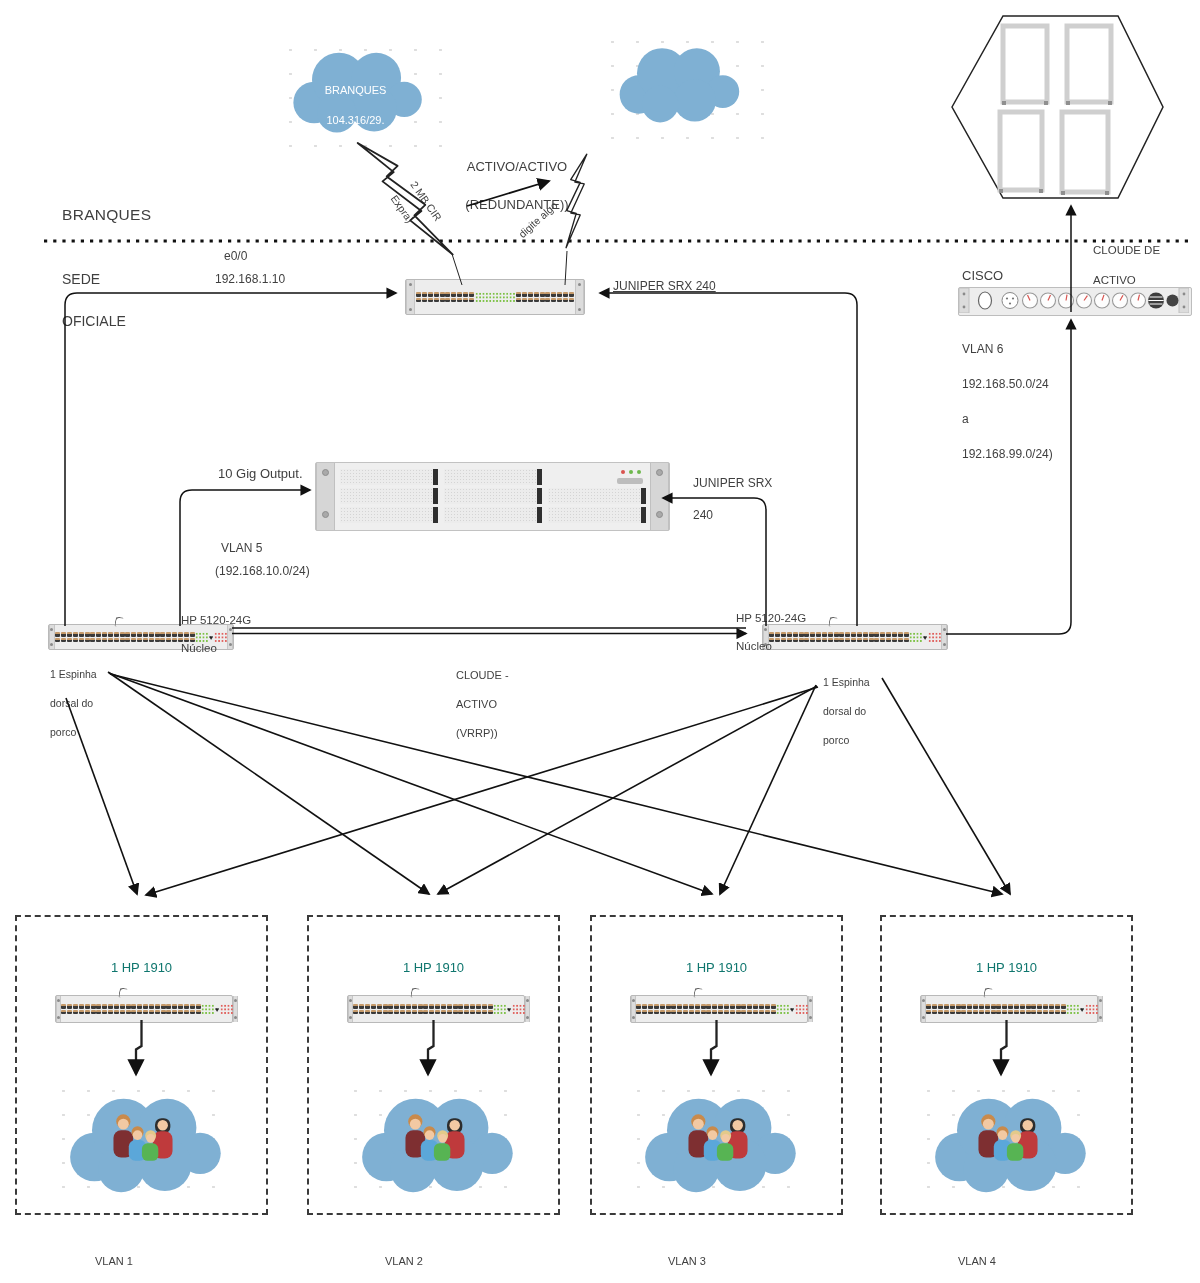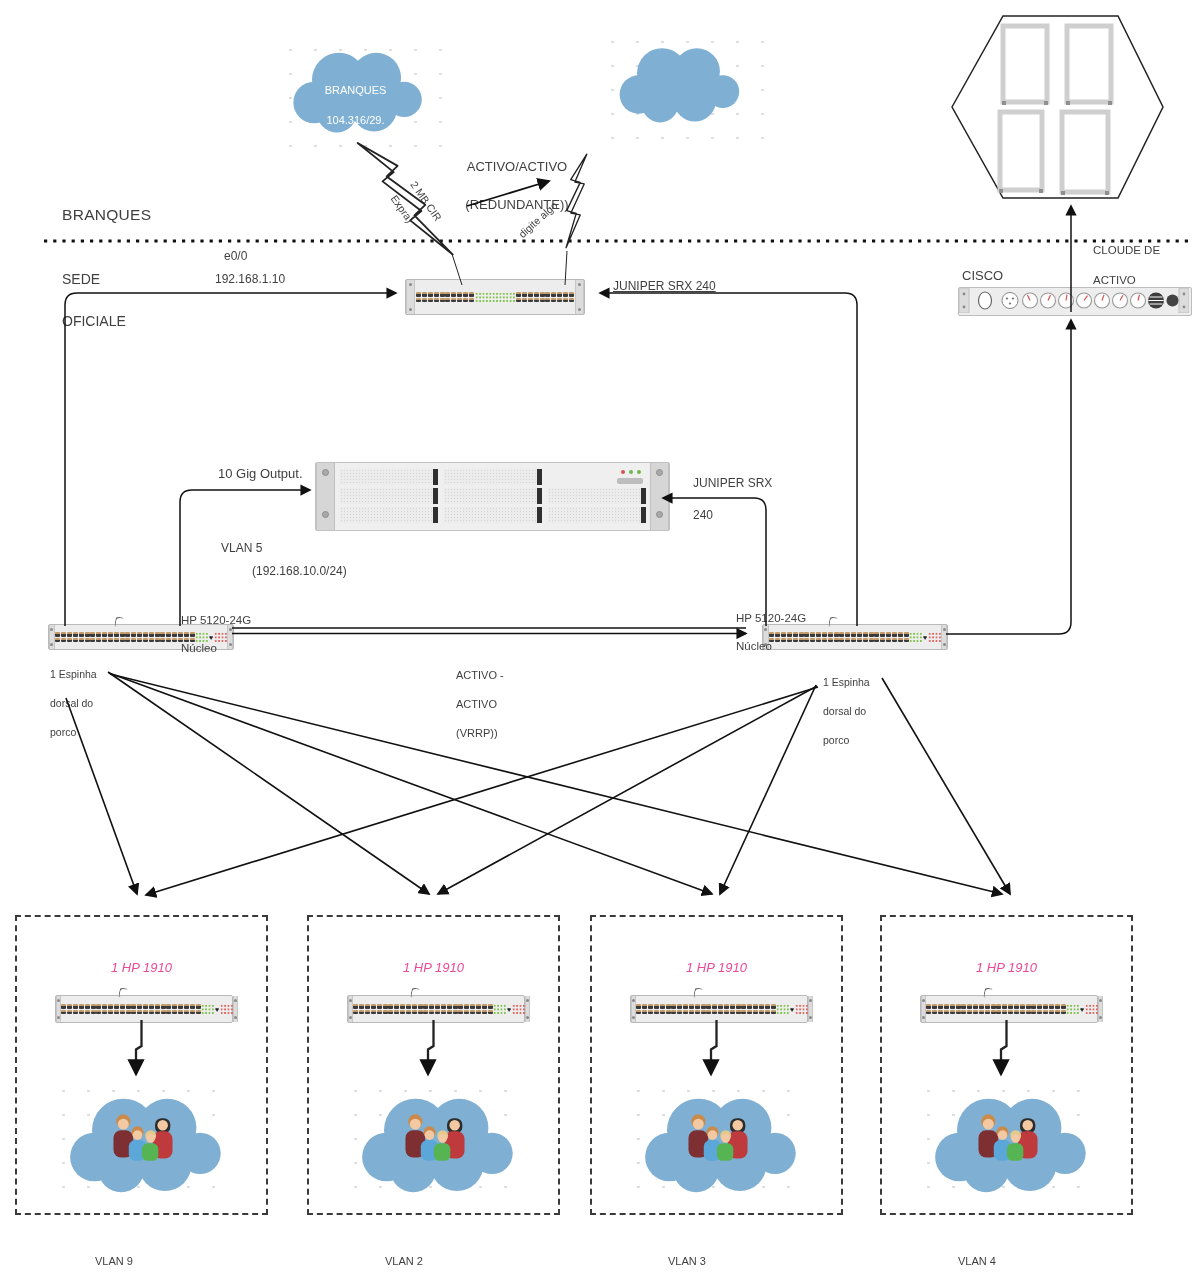--- a/index.html
+++ b/index.html
@@ -26,21 +26,21 @@
   .srv-ear i{position:absolute;left:5px;width:7px;height:7px;border-radius:50%;background:#a9a9a9;border:1px solid #8d8d8d;box-sizing:border-box;}
   .mesh{position:absolute;height:16px;background-color:#ececec;background-image:radial-gradient(circle,#d4d4d4 .8px,transparent 1px);background-size:3px 3px;}
   .mesh::after{content:'';position:absolute;right:0;top:0;bottom:0;width:5px;background:#2f2f2f;}
   .srv-led{position:absolute;display:flex;gap:4px;}
   .srv-led i{width:4px;height:4px;border-radius:50%;}
   .srv-btn{position:absolute;width:26px;height:6px;border-radius:2px;background:#bdbdbd;}
   
   .router{position:absolute;left:958px;top:287px;width:232px;height:27px;background:#ededed;border:1px solid #bdbdbd;border-radius:2px;z-index:10;}
   
   .vbox{position:absolute;top:915px;width:253px;height:300px;border:2px dashed #3a3a3a;box-sizing:border-box;z-index:5;}
-  .box-title{position:absolute;top:43px;left:0;right:0;text-align:center;font-size:13px;color:#ec4899;font-style:italic;}
+  .box-title{position:absolute;top:43px;left:0;right:0;text-align:center;font-size:13px;color:#0f766e;}
   .overlay{position:absolute;left:0;top:0;z-index:50;pointer-events:none;}
   .cloud-txt{position:absolute;color:#fff;text-align:center;font-size:11px;line-height:15px;z-index:12;white-space:pre-line;}
   .csvg{position:absolute;z-index:11;}
 </style>
 </head>
 <body>
 
 <div id="stage">
 
   <svg width="0" height="0" style="position:absolute">
@@ -227,20 +227,26 @@
           <line x1="189.3" y1="12.5" x2="204.7" y2="12.5"></line>
         <line x1="190.5" y1="16" x2="203.5" y2="16"></line>
       </g>
       <circle cx="213.5" cy="12.5" r="6" fill="#434343"></circle>
     </svg>
   </div>
   <div class="lbl" style="left:962px;top:250px;font-size:13px;line-height:17px;">
     <span>CISCO</span><br>
     <span>ROUTER</span>
   </div>
+  <div class="lbl" style="left:962px;top:323px;font-size:12px;line-height:17.5px;">
+    <span>VLAN 6</span><br>
+    <span>192.168.50.0/24</span><br>
+    <span>a</span><br>
+    <span>192.168.99.0/24)</span>
+  </div>
 
   <div class="server">
     <div class="srv-ear" style="left:0;">
         <i style="top:6px;"></i>
         <i style="top:48px;"></i>
       </div>
     <div class="srv-ear" style="right:0;">
         <i style="top:6px;"></i>
         <i style="top:48px;"></i>
       </div>
@@ -254,21 +260,21 @@
     <div class="mesh" style="left:232px;top:44px;width:98px;"></div>
     <div class="srv-led" style="right:28px;top:7px;">
       <i style="background:#d9534f;"></i>
         <i style="background:#6db74c;"></i>
         <i style="background:#6db74c;"></i>
     </div>
     <div class="srv-btn" style="right:26px;top:15px;"></div>
   </div>
   <div class="lbl" style="left:218px;top:466px;font-size:13px;">10 Gig Output.</div>
   <div class="lbl" style="left:221px;top:541px;font-size:12px;">VLAN 5</div>
-  <div class="lbl" style="left:215px;top:564px;font-size:12px;margin-left:37px;">(192.168.10.0/24)</div>
+  <div class="lbl" style="left:215px;top:564px;font-size:12px;">(192.168.10.0/24)</div>
   <div class="lbl" style="left:693px;top:459px;font-size:12px;line-height:16px;">
     <span>JUNIPER SRX</span><br>
     <span>240</span>
   </div>
 
   <div class="sw sw-hp" style="left:48px;top:624px;width:184px;height:24px;">
       <div class="sw-br">
         <i></i>
         <i></i>
       </div>
@@ -456,21 +462,21 @@
     <span>1 Espinha</span><br>
     <span>dorsal do</span><br>
     <span>porco</span>
   </div>
   <div class="lbl" style="left:823px;top:660px;font-size:10.5px;line-height:14.5px;">
     <span>1 Espinha</span><br>
     <span>dorsal do</span><br>
     <span>porco</span>
   </div>
   <div class="lbl" style="left:456px;top:653px;font-size:11px;line-height:14.5px;">
-    <span>ACTIVO -</span><br>
+    <span>CLOUDE -</span><br>
     <span>ACTIVO</span><br>
     <span>(VRRP))</span>
   </div>
 
   <div class="vbox" style="left:15px;">
     <div class="box-title">1 HP 1910</div>
     <div class="sw sw-hp" style="left:38px;top:78px;width:176px;height:26px;">
         <div class="sw-br">
           <i></i>
           <i></i>
@@ -847,21 +853,21 @@
         <span class="sw-tick"></span>
       </div>
     <div class="dotgrid" style="left:34px;top:162px;width:182px;height:118px;"></div>
     <svg class="csvg" style="left:41px;top:167px;color:#7fb0d3;" width="170" height="112" viewBox="0 0 170 112">
       <use href="#cloudShape" width="170" height="112"></use>
         <use href="#family" x="50" y="27" width="70" height="58"></use>
     </svg>
   </div>
 
   <div class="lbl" style="left:95px;top:1240px;font-size:11px;line-height:14px;">
-    <span>VLAN 9</span><br>
+    <span>VLAN 1</span><br>
     
   </div>
   <div class="lbl" style="left:385px;top:1240px;font-size:11px;line-height:14px;">
     <span>VLAN 2</span><br>
     
   </div>
   <div class="lbl" style="left:668px;top:1240px;font-size:11px;line-height:14px;">
     <span>VLAN 3</span><br>
     
   </div>

